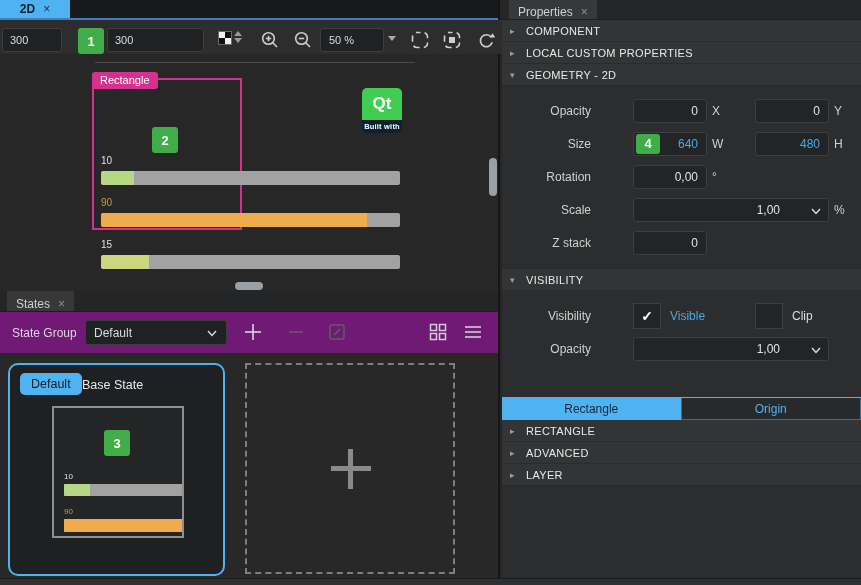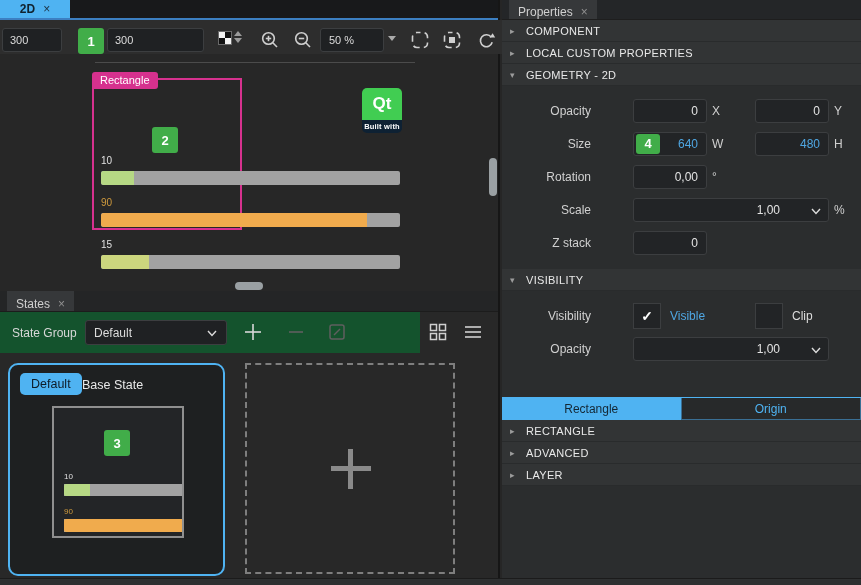--- a/index.html
+++ b/index.html
@@ -55,21 +55,21 @@
   .bar-track{left:101px;width:299px;height:14px;background:#a2a2a2;border-radius:2px;overflow:hidden;}
   .bar-fill{height:100%;border-radius:2px 0 0 2px;}
   .vscroll{left:489px;top:104px;width:8px;height:38px;background:#9aa0a3;border-radius:4px;}
   .hscroll{left:235px;top:228px;width:28px;height:8px;background:#9aa0a3;border-radius:4px;}
   
   .states-panel{left:0;top:291px;width:498px;height:287px;background:#282828;}
   .tabbar-states{left:0;top:0;width:498px;height:20px;background:#242526;border-bottom:1px solid #1c1c1c;}
   .tab-lite{height:20px;display:inline-flex;align-items:flex-end;gap:8px;margin-left:7px;
     padding:0 9px;background:#36383a;color:#d0d0d0;font-size:12px;}
   .tab-close-gray{color:#909090;font-size:12px;}
-  .toolbar-states{left:0;top:21px;width:420px;height:41px;background:#14532d;}
+  .toolbar-states{left:0;top:21px;width:498px;height:41px;background:#701a75;}
   .sg-label{left:12px;top:0;height:41px;display:flex;align-items:center;color:#d8d8d8;font-size:12px;}
   .sg-dropdown{left:85px;top:8px;width:142px;height:25px;padding:0 8px;justify-content:space-between;font-size:12px;}
   .st-ic{top:10px;}
   .ic-add{left:243px;}
   .ic-remove{left:286px;}
   .ic-edit{left:327px;}
   .ic-grid{left:428px;}
   .ic-list{left:463px;}
   .states-content{left:0;top:62px;width:498px;height:225px;background:#282828;}
   .state-card{left:8px;top:10px;width:217px;height:213px;background:#1e2021;border:2px solid #4fb3f2;

